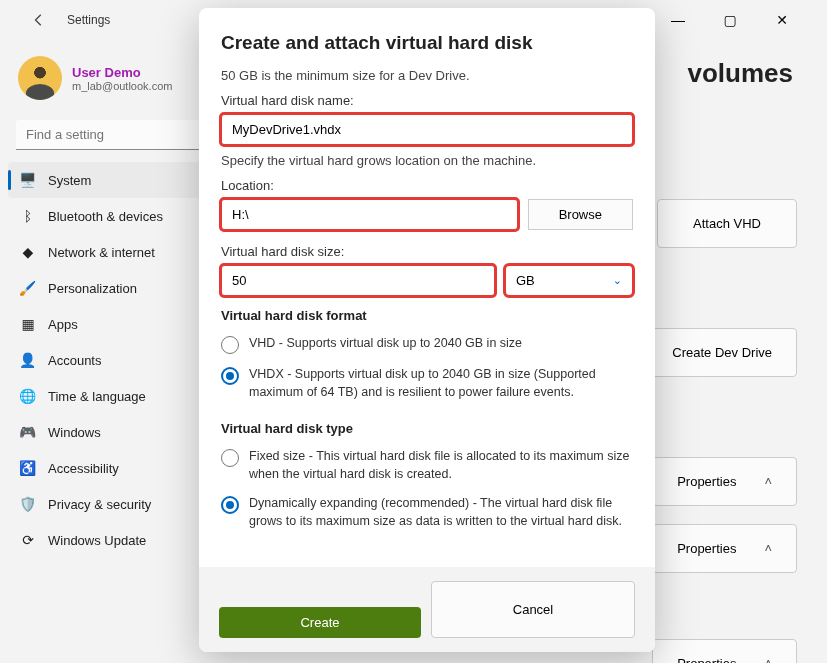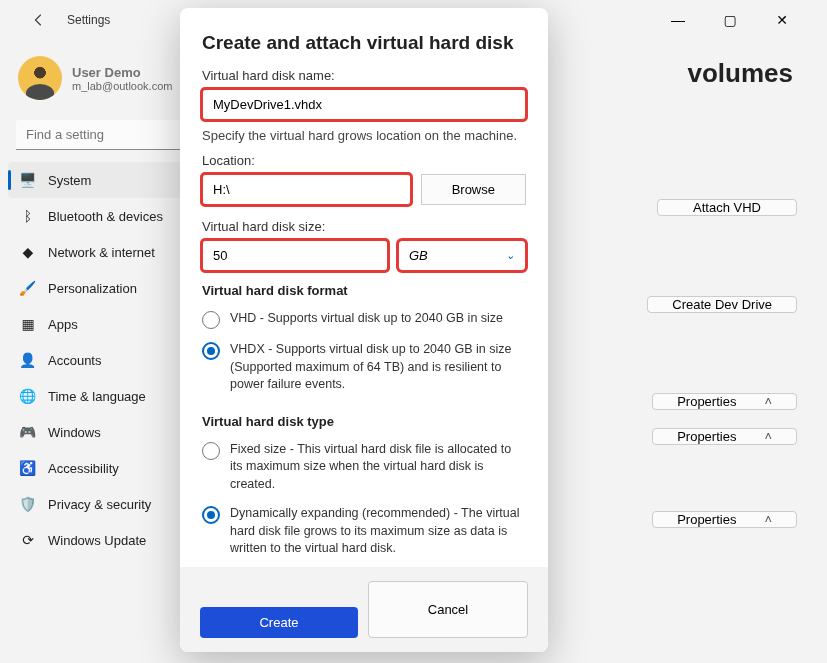--- a/index.html
+++ b/index.html
@@ -11,56 +11,56 @@
   .title-text { font-size: 12px; margin-left: 12px; color: #333; }
   .win-controls { margin-left: auto; display: flex; gap: 8px; }
   .win-btn { width: 44px; height: 30px; display: flex; align-items: center; justify-content: center; font-size: 14px; }
 
   
   .content { display: flex; height: calc(100% - 40px); }
   .sidebar { width: 248px; padding: 10px 8px; }
   .profile { display: flex; align-items: center; gap: 10px; padding: 6px 8px 16px 10px; }
   .avatar { width: 44px; height: 44px; border-radius: 50%; background: radial-gradient(circle at 50% 38%, #4a3a2a 0 16%, #f2c14d 17% 100%); position: relative; overflow: hidden; }
   .avatar::after { content: ""; position: absolute; bottom: -2px; left: 8px; right: 8px; height: 18px; background: #4a4a4a; border-radius: 50% 50% 0 0; }
-  .profile-name { font-size: 13px; font-weight: 600; color: #737373; }
+  .profile-name { font-size: 13px; font-weight: 600; color: #a21caf; }
   .profile-email { font-size: 11px; color: #666; }
   .search-box { margin: 4px 8px 12px 8px; }
   .search-box input { width: 100%; padding: 7px 10px; border: none; border-bottom: 1px solid #888; background: #fbfbfb; font-size: 13px; border-radius: 3px 3px 0 0; }
 
   .nav-item { display: flex; align-items: center; gap: 12px; height: 36px; padding: 0 12px; border-radius: 4px; font-size: 13px; color: #222; position: relative; }
   .nav-item.active { background: #eaeaea; }
   .nav-item.active::before { content: ""; position: absolute; left: 0; top: 8px; bottom: 8px; width: 3px; background: #0067c0; border-radius: 2px; }
   .nav-icon { width: 16px; height: 16px; display: inline-flex; align-items: center; justify-content: center; font-size: 14px; }
 
   
   .main { flex: 1; padding: 18px 24px; }
   .main-title { font-size: 26px; font-weight: 600; color: #222; margin-bottom: 20px; }
-  .action-btn { border: 1px solid #ccc; background: #fbfbfb; padding: 0 24px; border-radius: 4px; font-size: 13px; margin-bottom: 10px; min-width: 140px; text-align: center; }
+  .action-btn { border: 1px solid #ccc; background: #fbfbfb; padding: 16px 24px; border-radius: 4px; font-size: 13px; margin-bottom: 10px; min-width: 140px; text-align: center; }
   .chev { font-size: 13px; color: #555; }
 
   
-  .modal { position: absolute; top: 8px; left: 180px; width: 368px; height: 644px; background: #fff; border-radius: 8px; box-shadow: 0 10px 40px rgba(0,0,0,0.25); padding: 24px 22px 16px 22px; overflow: hidden; }
+  .modal { position: absolute; top: 8px; left: 199px; width: 456px; height: 644px; background: #fff; border-radius: 8px; box-shadow: 0 10px 40px rgba(0,0,0,0.25); padding: 24px 22px 16px 22px; overflow: hidden; }
   .modal h1 { font-size: 19px; font-weight: 600; margin-bottom: 14px; color: #222; }
   .modal .hint { font-size: 13px; color: #444; margin-bottom: 10px; }
   .field-label { font-size: 13px; color: #333; margin-bottom: 6px; margin-top: 6px; }
   .section-label { font-size: 13px; font-weight: 600; color: #222; margin-top: 12px; margin-bottom: 8px; }
   .input { width: 100%; padding: 7px 10px; border: 1px solid #ccc; border-radius: 4px; font-size: 13px; background: #fff; }
   .hl { outline: 3px solid #e53935; outline-offset: -1px; border-radius: 3px; }
   .row { display: flex; gap: 10px; align-items: center; }
   .browse-btn { border: 1px solid #ccc; background: #fbfbfb; padding: 7px 30px; border-radius: 0; font-size: 13px; }
-  .unit-select { width: 128px; padding: 7px 10px; border: 1px solid #ccc; border-radius: 4px; font-size: 13px; display: flex; justify-content: space-between; align-items: center; background: #fff; font-style: italic; }
+  .unit-select { width: 128px; padding: 7px 10px; border: 1px solid #ccc; border-radius: 4px; font-size: 13px; display: flex; justify-content: space-between; align-items: center; background: #fff; }
 
   .radio-row { display: flex; gap: 10px; padding: 4px 0 8px 0; font-size: 12.5px; color: #333; line-height: 1.4; }
   .radio { flex-shrink: 0; width: 18px; height: 18px; border-radius: 50%; border: 1.5px solid #777; margin-top: 1px; position: relative; }
   .radio.checked { border-color: #0067c0; border-width: 2px; }
   .radio.checked::after { content: ""; position: absolute; inset: 3px; border-radius: 50%; background: #0067c0; }
 
   .modal-footer { position: absolute; left: 0; right: 0; bottom: 0; background: #f3f3f3; padding: 14px 20px; display: flex; gap: 10px; }
   .btn { flex: 1; padding: 8px 0; border-radius: 4px; font-size: 13px; border: none; }
-  .btn-primary { background: #1d4ed8; color: #fff; margin-top: 26px; }
+  .btn-primary { background: #4d7c0f; color: #fff; margin-top: 26px; }
   .btn-secondary { background: #fbfbfb; border: 1px solid #ccc; }
   .gap-v { height: 8px; }
   .main-controls { display: flex; flex-direction: column; align-items: flex-end; gap: 70px; padding-top: 90px; padding-right: 6px; }
   .prop-stack { display: flex; flex-direction: column; gap: 8px; align-items: flex-end; }
   .prop-btn { display: flex; align-items: center; gap: 28px; }
 </style>
 </head>
 <body>
 
 <div class="titlebar">
@@ -157,20 +157,21 @@
           <span>Properties</span>
           <span class="chev">˄</span>
         </div>
       </div>
     </div>
   </div>
 </div>
 
 <div class="modal">
   <h1>Create and attach virtual hard disk</h1>
+  <div class="hint">50 GB is the minimum size for a Dev Drive.</div>
 
   <div class="field-label">Virtual hard disk name:</div>
   <input class="input hl" value="MyDevDrive1.vhdx" style="">
 
   <div class="gap-v"></div>
   <div class="hint">Specify the virtual hard grows location on the machine.</div>
 
   <div class="field-label">Location:</div>
   <div class="row">
     <input class="input hl" style="flex: 1 1 0%;" value="H:\">

